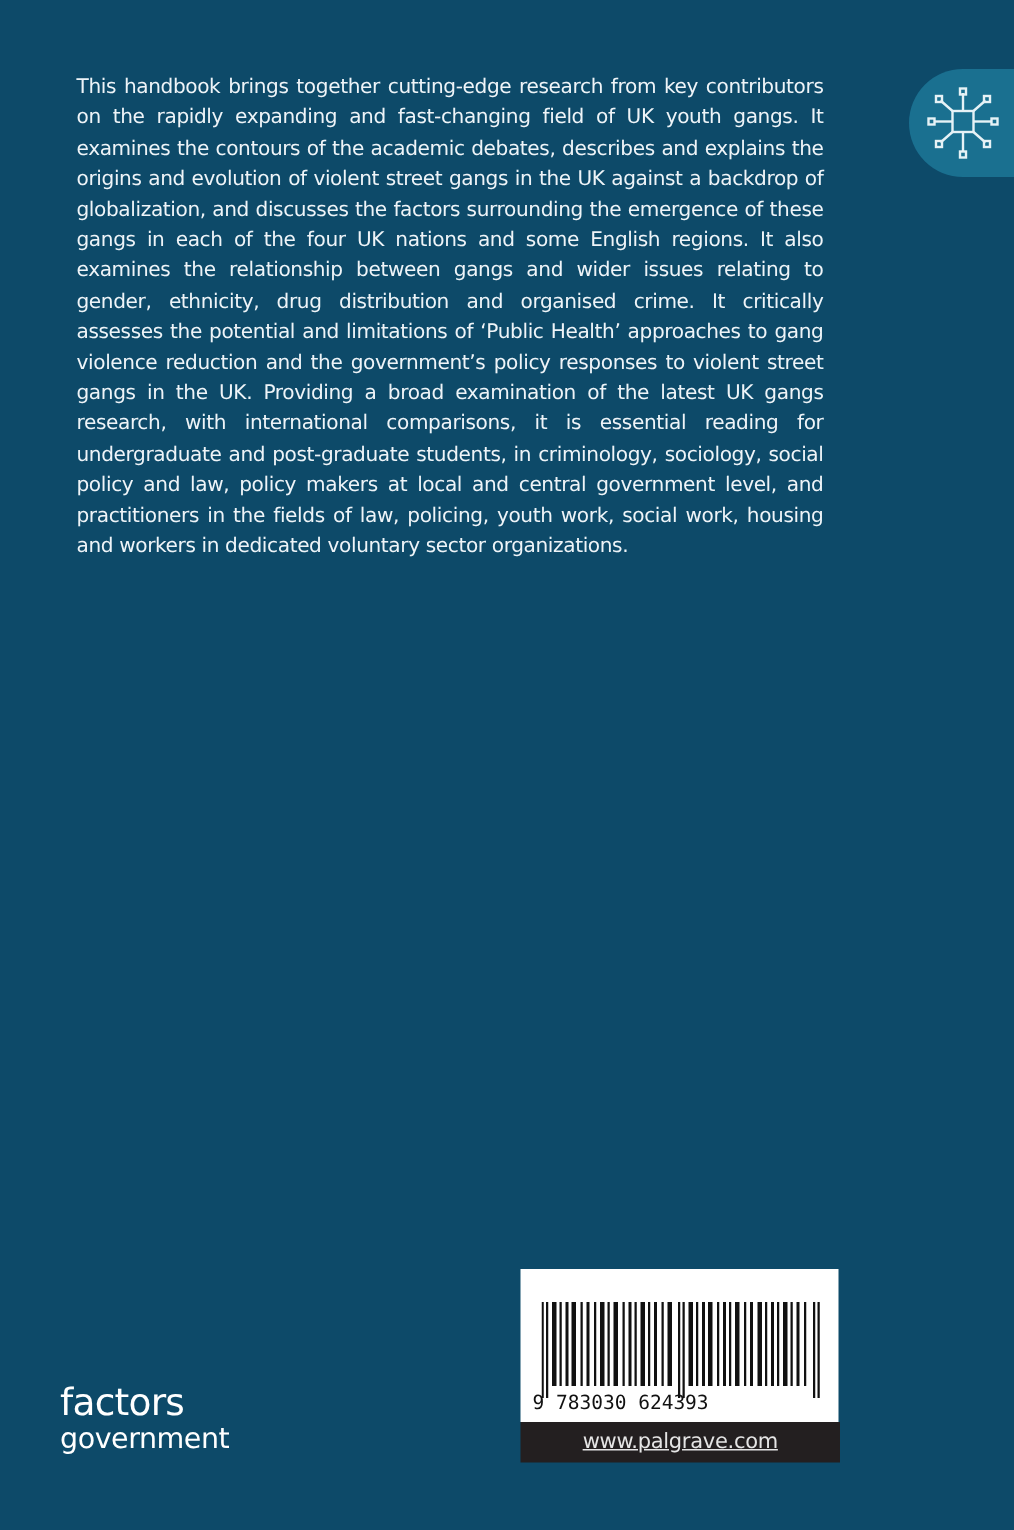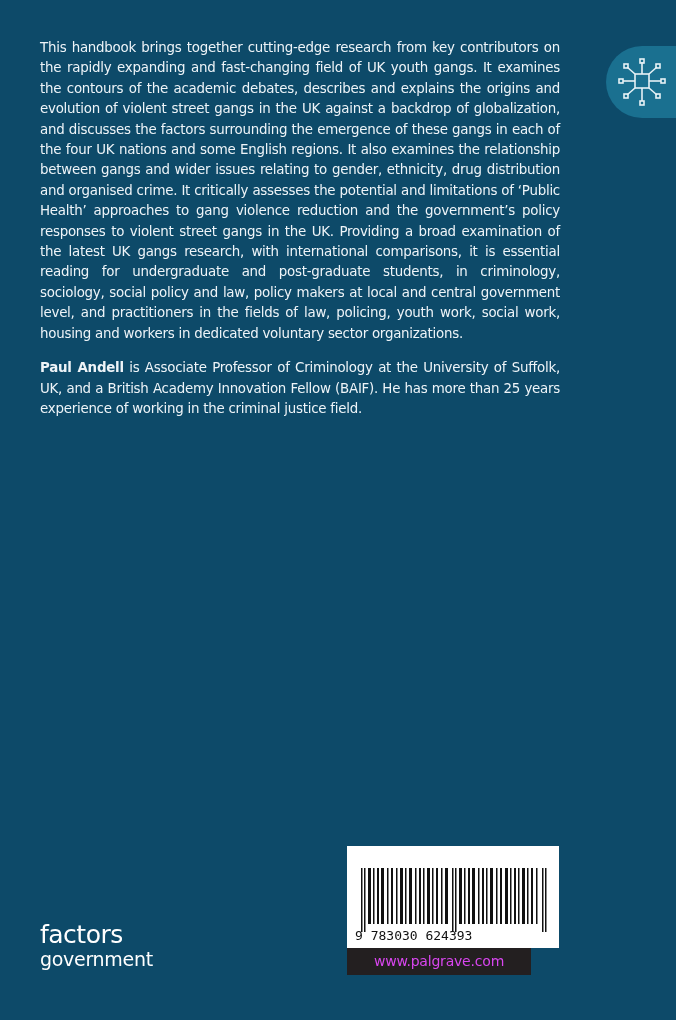--- a/index.html
+++ b/index.html
@@ -10,21 +10,21 @@
     color:#ffffff;
     position:relative;
   }
   .cover { position:absolute; inset:0; background:#0d4a69; }
   .blurb {
     position:absolute; left:40px; top:38px; width:520px;
     font-size:13.4px; line-height:20.4px;
     text-align:justify; letter-spacing:-0.25px;
     color:#eef4f8;
   }
-  .blurb p { margin:0; }
+  .blurb p { margin:11px; }
   .bio { margin-top:14px !important; }
   .bio2 { margin-top:8px !important; }
   .bio b { font-weight:bold; }
   .badge {
     position:absolute; left:606px; top:46px; width:90px; height:72px;
     background:#1a7090; border-radius:36px 0 0 36px;
   }
   .badge svg { position:absolute; left:10px; top:8px; }
   .logo {
     position:absolute; left:40px; top:924px;
@@ -40,33 +40,32 @@
     position:absolute; left:0; right:0; top:4px; text-align:center;
     font-family:"DejaVu Sans Mono", monospace; font-size:12px; color:#111;
     letter-spacing:0.3px;
   }
   .bars { position:absolute; left:14px; top:22px; width:186px; height:64px; }
   .digits {
     position:absolute; left:8px; top:82px; width:192px;
     font-family:"DejaVu Sans Mono", monospace; font-size:13px; color:#111;
   }
   .url-strip {
-    position:absolute; left:347px; top:948px; width:184px; height:27px;
-    background:#231f20; color:#d946ef; text-align:center;
-    font-size:14px; line-height:27px; letter-spacing:-0.2px;
+    position:absolute; left:347px; top:948px; width:213px; height:27px;
+    background:#231f20; color:#e5e5e5; text-align:center;
+    font-size:14px; line-height:27px; letter-spacing:-0.2px;text-decoration:underline;
   }
 </style>
 </head>
 <body>
 
 <div class="cover">
 
   <div class="blurb">
     <p>This handbook brings together cutting-edge research from key contributors on the rapidly expanding and fast-changing field of UK youth gangs. It examines the contours of the academic debates, describes and explains the origins and evolution of violent street gangs in the UK against a backdrop of globalization, and discusses the factors surrounding the emergence of these gangs in each of the four UK nations and some English regions. It also examines the relationship between gangs and wider issues relating to gender, ethnicity, drug distribution and organised crime. It critically assesses the potential and limitations of ‘Public Health’ approaches to gang violence reduction and the government’s policy responses to violent street gangs in the UK. Providing a broad examination of the latest UK gangs research, with international comparisons, it is essential reading for undergraduate and post-graduate students, in criminology, sociology, social policy and law, policy makers at local and central government level, and practitioners in the fields of law, policing, youth work, social work, housing and workers in dedicated voluntary sector organizations.</p>
-    <p class="bio"><b>Paul Andell</b><span> is Associate Professor of Criminology at the University of Suffolk, UK, and a British Academy Innovation Fellow (BAIF). He has more than 25 years experience of working in the criminal justice field.</span></p>
   </div>
 
   <div class="badge">
     <svg width="54" height="56" viewBox="0 0 54 56" fill="none" stroke="#e6f2f6" stroke-width="1.6">
       <rect x="19" y="20" width="14" height="14"></rect>
       <line x1="26" y1="20" x2="26" y2="8"></line>
         <rect x="24" y="5" width="4" height="4"></rect>
       <line x1="26" y1="34" x2="26" y2="47"></line>
         <rect x="24" y="47" width="4" height="4"></rect>
       <line x1="19" y1="27" x2="7" y2="27"></line>

